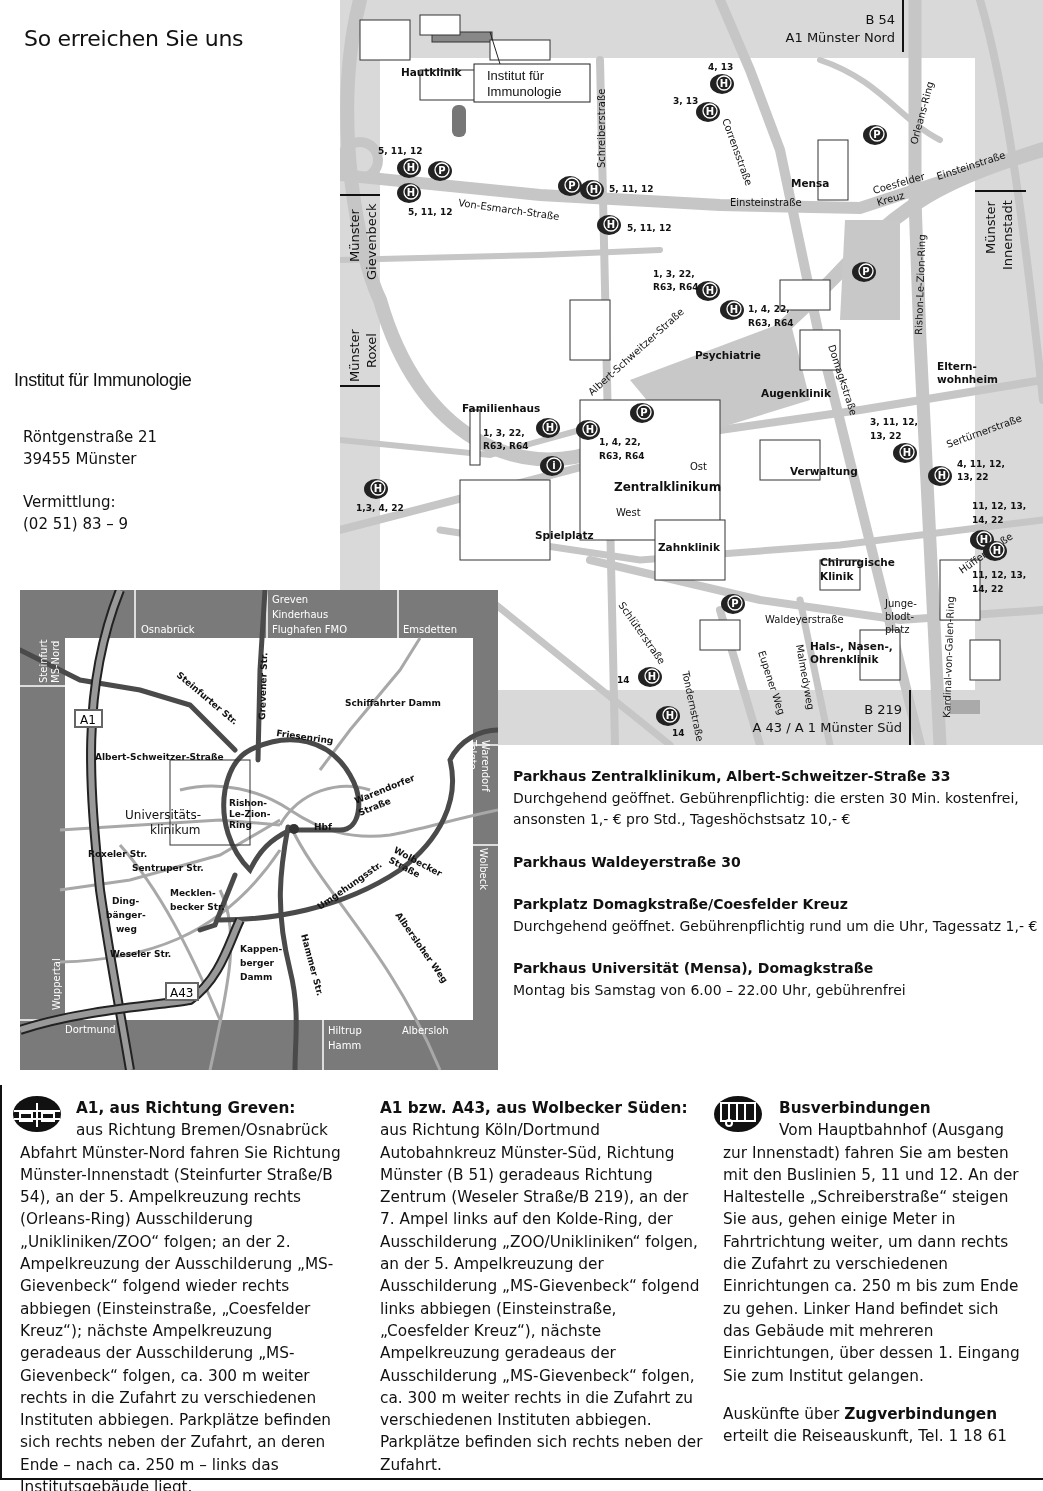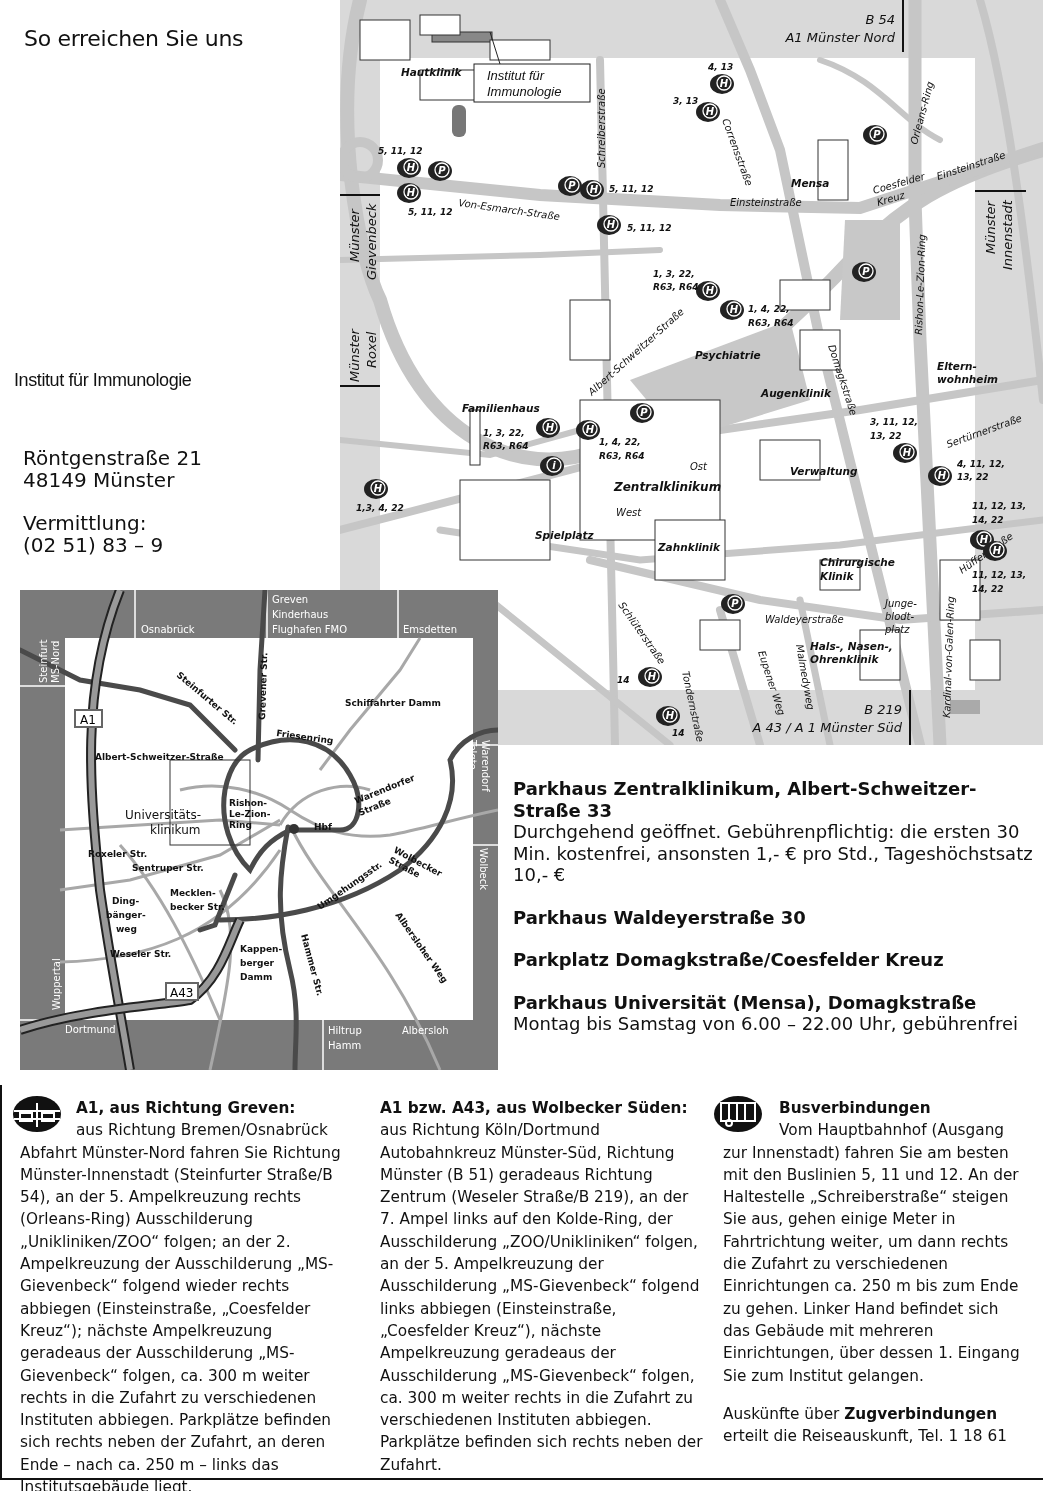--- a/index.html
+++ b/index.html
@@ -1,56 +1,56 @@
 <!DOCTYPE html>
 <html><head>
 <meta charset="utf-8">
 <style>
   html, body { margin:0; padding:0; background:#fff; }
   body { width:1043px; height:1491px; position:relative; overflow:hidden; font-family:"DejaVu Sans", sans-serif; color:#111; }
   .abs { position:absolute; }
   #page-title { left:24px; top:26px; font-size:22px; font-weight:400; letter-spacing:-0.3px; }
   #inst-name { left:14px; top:370px; font-family:"Liberation Sans", sans-serif; font-size:18px; letter-spacing:-0.4px; }
-  .addr { left:23px; font-size:20px; line-height:22px;margin-top:21px; }
+  .addr { left:23px; font-size:15px; line-height:22px; }
   
-  #campus-map { left:340px; top:0; width:641px; height:745px;font-style:italic; }
+  #campus-map { left:340px; top:0; width:641px; height:745px; }
   #campus-map svg, #city-map svg { display:block; }
   .lbl { font-family:"DejaVu Sans", sans-serif; fill:#111; }
   .lb { font-weight:bold; font-size:10.5px; }
   .ls { font-size:10px; }
   .lbus { font-weight:bold; font-size:9px; }
   .box-text { font-family:"Liberation Sans", sans-serif; font-size:13px; fill:#111; }
   .edge { font-family:"DejaVu Sans", sans-serif; font-size:13px; fill:#111; }
   
   #city-map { left:20px; top:590px; width:478px; height:480px; }
   .city-lb { font-family:"DejaVu Sans", sans-serif; font-size:9px; font-weight:bold; fill:#111; }
   .city-edge { font-family:"DejaVu Sans", sans-serif; font-size:10px; fill:#fff; }
   
-  #parking { left:513px; top:766px; width:525px; font-size:18px; line-height:21.5px;margin-top:12px; }
+  #parking { left:513px; top:766px; width:525px; font-size:14px; line-height:21.5px; }
   .park-block { margin-bottom:21px; }
   .park-title { font-weight:bold; }
   
   .dir-col { top:1097px; font-size:15.3px; line-height:22.3px; }
   #dir-north { left:20px; width:330px; }
   #dir-south { left:380px; width:325px; }
   #dir-bus { left:723px; width:305px; }
   .dir-title { font-weight:bold; }
   .indent { padding-left:56px; }
   .icon-badge { position:absolute; width:50px; height:38px; }
   #bottom-rule { left:0; top:1478px; width:1043px; height:2px; background:#111; }
   #left-rule { left:0; top:1085px; width:1.5px; height:395px; background:#111; }
 </style>
 </head>
 <body>
 
 <div id="page-title" class="abs">So erreichen Sie uns</div>
 
 <div id="inst-name" class="abs">Institut für Immunologie</div>
 <div class="abs addr" style="top:426px">Röntgenstraße 21</div>
-<div class="abs addr" style="top:448px">48149 Münster</div>
+<div class="abs addr" style="top:448px">39455 Münster</div>
 <div class="abs addr" style="top:491px">Vermittlung:</div>
 <div class="abs addr" style="top:513px">(02 51) 83 – 9</div>
 
 <div id="campus-map" class="abs">
 <svg width="703" height="745" viewBox="0 0 703 745">
 
   <rect x="0" y="0" width="703" height="745" fill="#d9d9d9"></rect>
   <rect x="40" y="58" width="595" height="632" fill="#fff"></rect>
 
   <g stroke="#c6c6c6" fill="none" stroke-linecap="round">
@@ -428,20 +428,21 @@
 <div id="parking" class="abs">
   <div class="park-block">
     <div class="park-title">Parkhaus Zentralklinikum, Albert-Schweitzer-Straße 33</div>
     <div>Durchgehend geöffnet. Gebührenpflichtig: die ersten 30 Min. kostenfrei, ansonsten 1,- € pro Std., Tageshöchstsatz 10,- €</div>
   </div>
   <div class="park-block">
     <div class="park-title">Parkhaus Waldeyerstraße 30</div>
   </div>
   <div class="park-block">
     <div class="park-title">Parkplatz Domagkstraße/Coesfelder Kreuz</div>
+    <div>Durchgehend geöffnet. Gebührenpflichtig rund um die Uhr, Tagessatz 1,- €</div>
   </div>
   <div class="park-block">
     <div class="park-title">Parkhaus Universität (Mensa), Domagkstraße</div>
     <div>Montag bis Samstag von 6.00 – 22.00 Uhr, gebührenfrei</div>
   </div>
 </div>
 
 <div id="left-rule" class="abs"></div>
 
 <div id="dir-north" class="abs dir-col">

